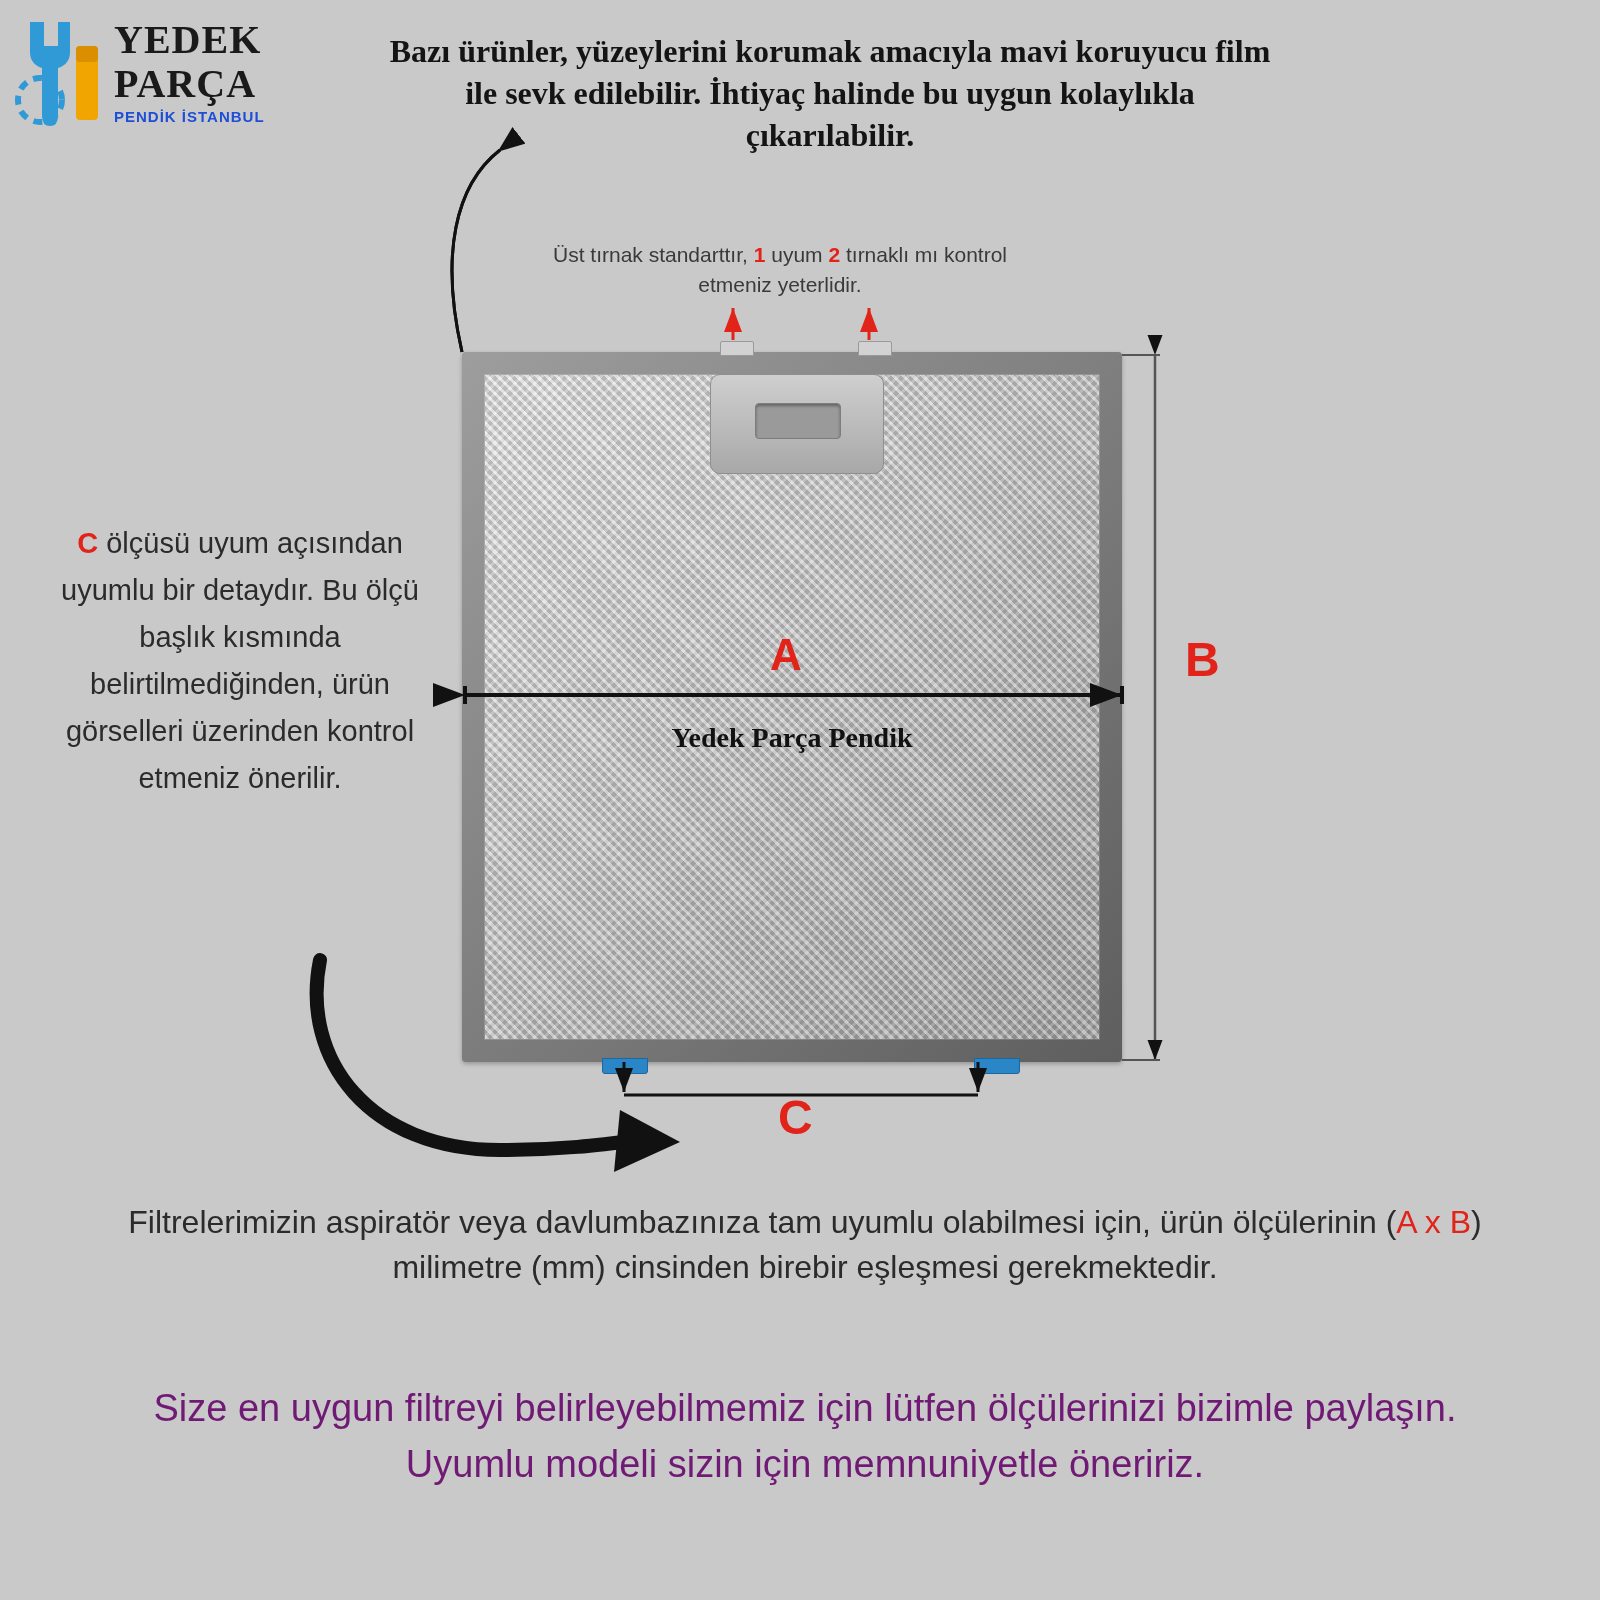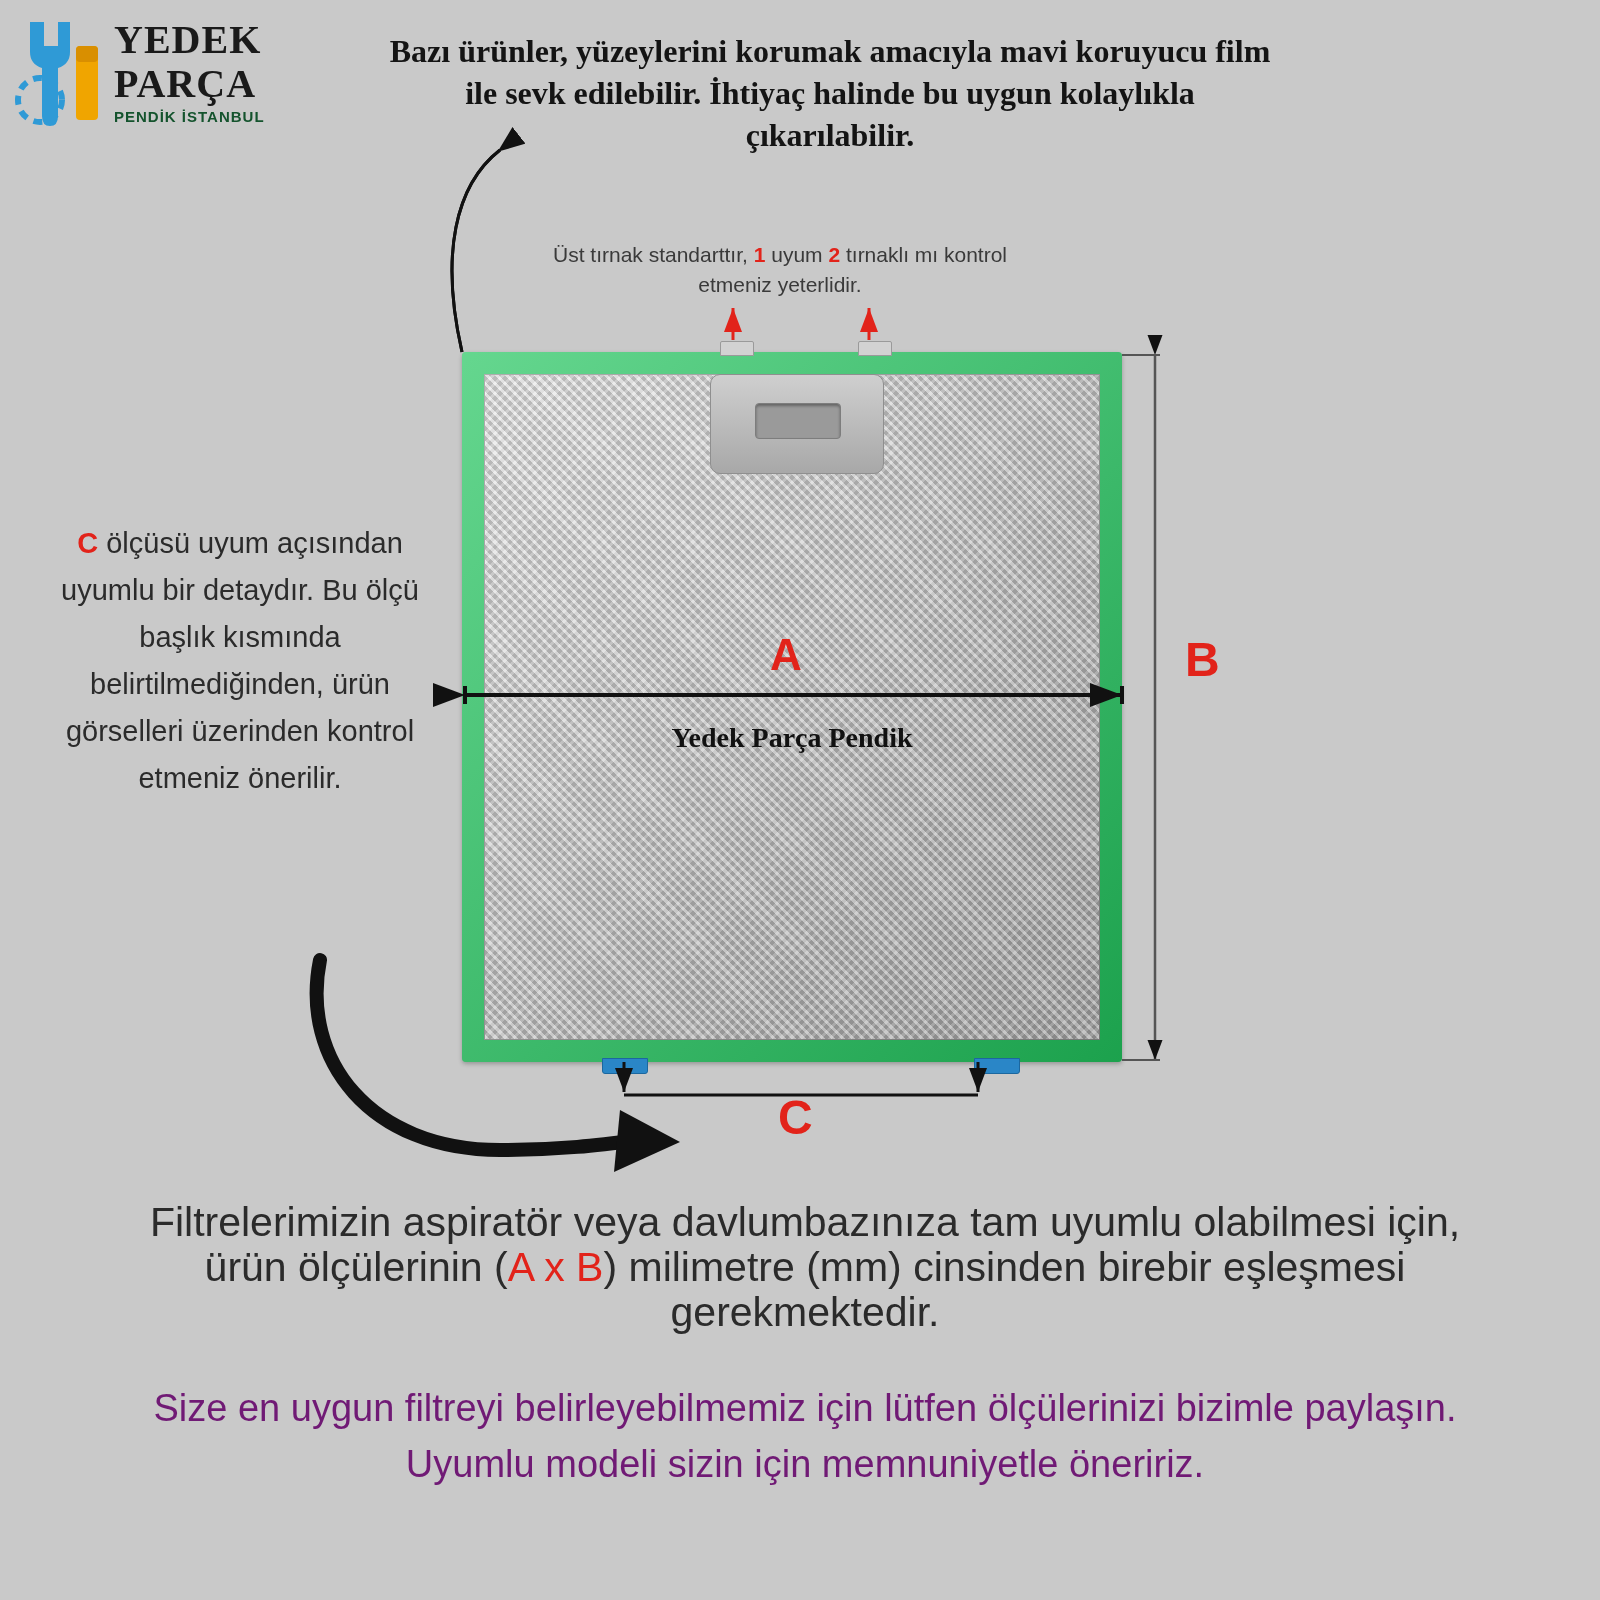--- a/index.html
+++ b/index.html
@@ -15,21 +15,21 @@
   
   .logo{position:absolute;left:14px;top:8px;width:300px;height:140px;}
   .logo-mark{position:absolute;left:0;top:4px;width:100px;height:125px;}
   .logo-text{position:absolute;left:100px;top:10px;width:200px;}
   .logo-line1,.logo-line2{
     font-family:"Liberation Serif", serif;
     font-weight:bold;font-size:40px;color:#1a1a1a;line-height:44px;letter-spacing:1px;
   }
   .logo-sub{
     font-family:"Liberation Sans", sans-serif;
-    font-weight:bold;font-size:15px;color:#14532d;letter-spacing:1px;margin-top:2px;
+    font-weight:bold;font-size:15px;color:#1d4ed8;letter-spacing:1px;margin-top:2px;
   }
 
   
   .headline{
     position:absolute;left:380px;top:30px;width:900px;
     text-align:center;
     font-family:"Liberation Serif", serif;
     font-weight:bold;font-size:32px;line-height:42px;color:#141414;
   }
 
@@ -45,21 +45,21 @@
   .left-par{
     position:absolute;left:40px;top:520px;width:400px;
     text-align:center;font-size:29px;line-height:47px;color:#2b2b2b;
     font-family:"Liberation Sans", sans-serif;
   }
   .left-par .c{color:#e2231a;font-weight:bold;}
 
   
   .filter{
     position:absolute;left:462px;top:352px;width:660px;height:710px;
-    background:#22c55e;
+    background:#737373;
     border-radius:4px;
     box-shadow:0 2px 4px rgba(0,0,0,.25);
   }
   .filter-inner{
     position:absolute;left:22px;top:22px;right:22px;bottom:22px;
     background:
       repeating-linear-gradient(45deg, rgba(255,255,255,.55) 0 3px, rgba(150,150,150,.35) 3px 7px),
       repeating-linear-gradient(-45deg, rgba(255,255,255,.45) 0 3px, rgba(140,140,140,.30) 3px 7px),
       #b6b6b6;
     border:1px solid #8e8e8e;
@@ -108,21 +108,21 @@
     position:absolute;color:#e2231a;font-weight:bold;
     font-family:"Liberation Sans", sans-serif;
   }
   .dim-A{left:770px;top:630px;font-size:44px;}
   .dim-B{left:1185px;top:632px;font-size:48px;}
   .dim-C{left:778px;top:1090px;font-size:48px;}
 
   
   .bottom-par{
     position:absolute;left:110px;top:1200px;width:1390px;text-align:center;
-    font-size:41px;line-height:45px;color:#2b2b2b;
+    font-size:32px;line-height:45px;color:#2b2b2b;
     font-family:"Liberation Sans", sans-serif;
   }
   .bottom-par .ab{color:#e2231a;}
   .red-par{
     position:absolute;left:130px;top:1380px;width:1350px;text-align:center;
     font-size:38px;line-height:56px;color:#701a75;
     font-family:"Liberation Sans", sans-serif;
   }
 </style>
 </head>

